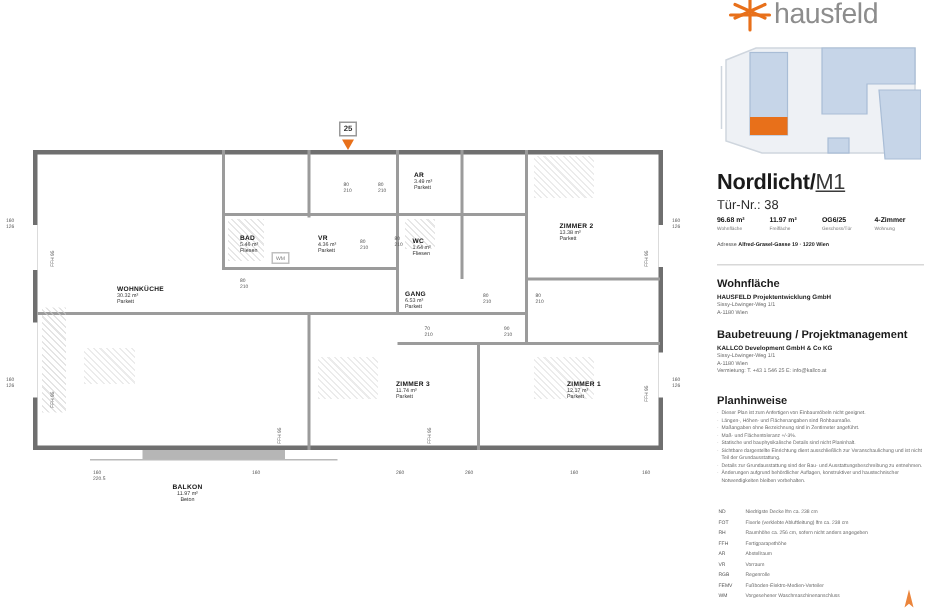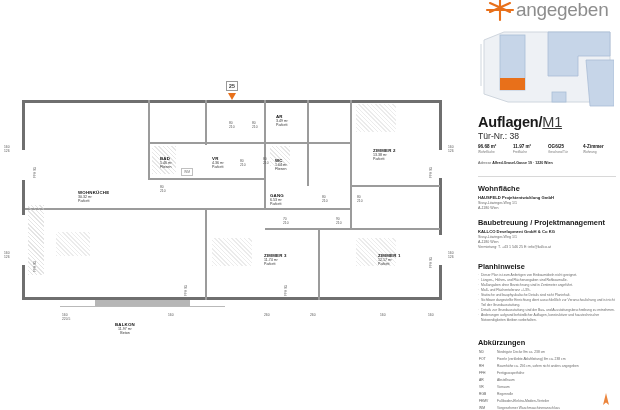--- a/index.html
+++ b/index.html
@@ -224,34 +224,34 @@
   </div>
 
   <svg class="logo" viewBox="0 0 140 28">
     <g stroke="#e8701a" stroke-width="2.1" stroke-linecap="round">
       <line x1="22" y1="2" x2="22" y2="22"></line>
       <line x1="12" y1="5" x2="32" y2="14"></line>
       <line x1="32" y1="5" x2="12" y2="14"></line>
       <line x1="9" y1="12" x2="35" y2="12"></line>
     </g>
   </svg>
-  <div class="logo-txt">angegeben</div>
+  <div class="logo-txt">hausfeld</div>
 
   <svg class="keyplan" viewBox="0 0 136 82">
     <polygon points="6,14 26,6 132,6 132,76 30,76 6,68" fill="#eef1f5" stroke="#cfd6de" stroke-width="1"></polygon>
     <rect x="22" y="9" width="25" height="55" fill="#c6d5e8" stroke="#a9bdd6" stroke-width=".8"></rect>
     <polygon points="70,6 132,6 132,30 100,30 100,50 70,50" fill="#c6d5e8" stroke="#a9bdd6" stroke-width=".8"></polygon>
     <polygon points="108,34 136,34 136,80 112,80" fill="#c6d5e8" stroke="#a9bdd6" stroke-width=".8"></polygon>
     <rect x="22" y="52" width="25" height="12" fill="#e8701a"></rect>
     <rect x="74" y="66" width="14" height="10" fill="#c6d5e8" stroke="#a9bdd6" stroke-width=".8"></rect>
     <line x1="3" y1="18" x2="3" y2="60" stroke="#cfd6de" stroke-width="1"></line>
   </svg>
 
   <div class="title">
-    <span>Auflagen</span><span>/</span><span class="sub">M1</span>
+    <span>Nordlicht</span><span>/</span><span class="sub">M1</span>
   </div>
   <div class="tuernr">Tür-Nr.: 38</div>
 
   <div class="statrow">
     <div class="stat">
       <div class="sv">96.68 m²</div>
       <div class="sl">Wohnfläche</div>
     </div>
     <div class="stat">
       <div class="sv">11.97 m²</div>
@@ -296,21 +296,20 @@
 
   <div class="sec" style="top:218px;">
     <h3>Baubetreuung / Projektmanagement</h3>
     <div class="co">KALLCO Development GmbH &amp; Co KG</div>
     <div class="ln">Sissy-Löwinger-Weg 1/1</div>
     <div class="ln">A-1180 Wien</div>
     <div class="ln">Vermietung: T. +43 1 546 25  E: info@kallco.at</div>
   </div>
 
   <div class="sec" style="top:338px;">
-    <h3>Abkürzungen</h3>
     <table class="abbr">
       <tbody>
           <tr>
         <td class="k">ND</td>
         <td>Niedrigste Decke lfm ca. 238 cm</td>
           </tr>
       <tr>
         <td class="k">FOT</td>
         <td>Fixerle (verklebte Abluftleitung) lfm ca. 238 cm</td>
           </tr>

